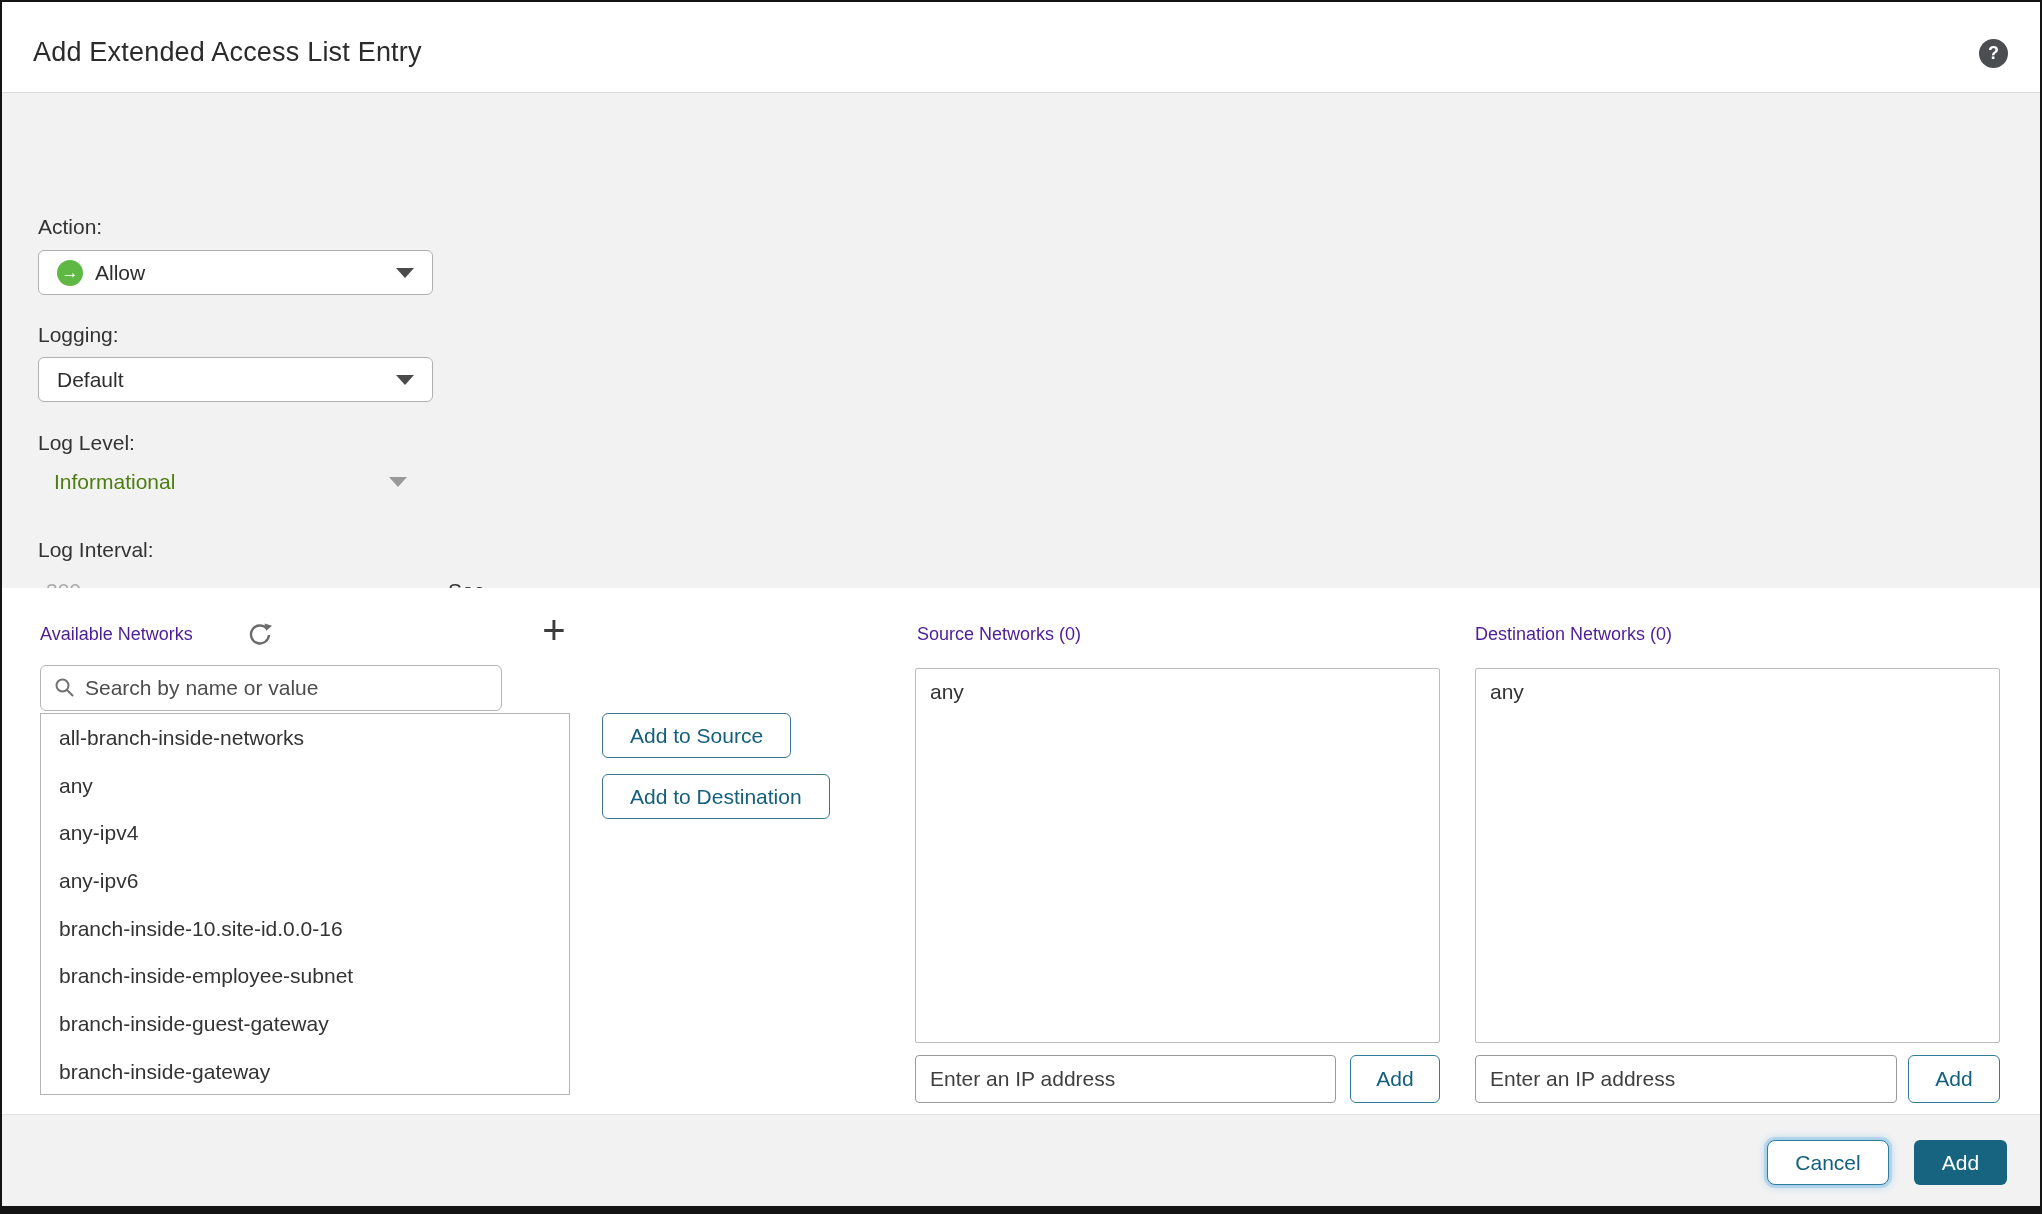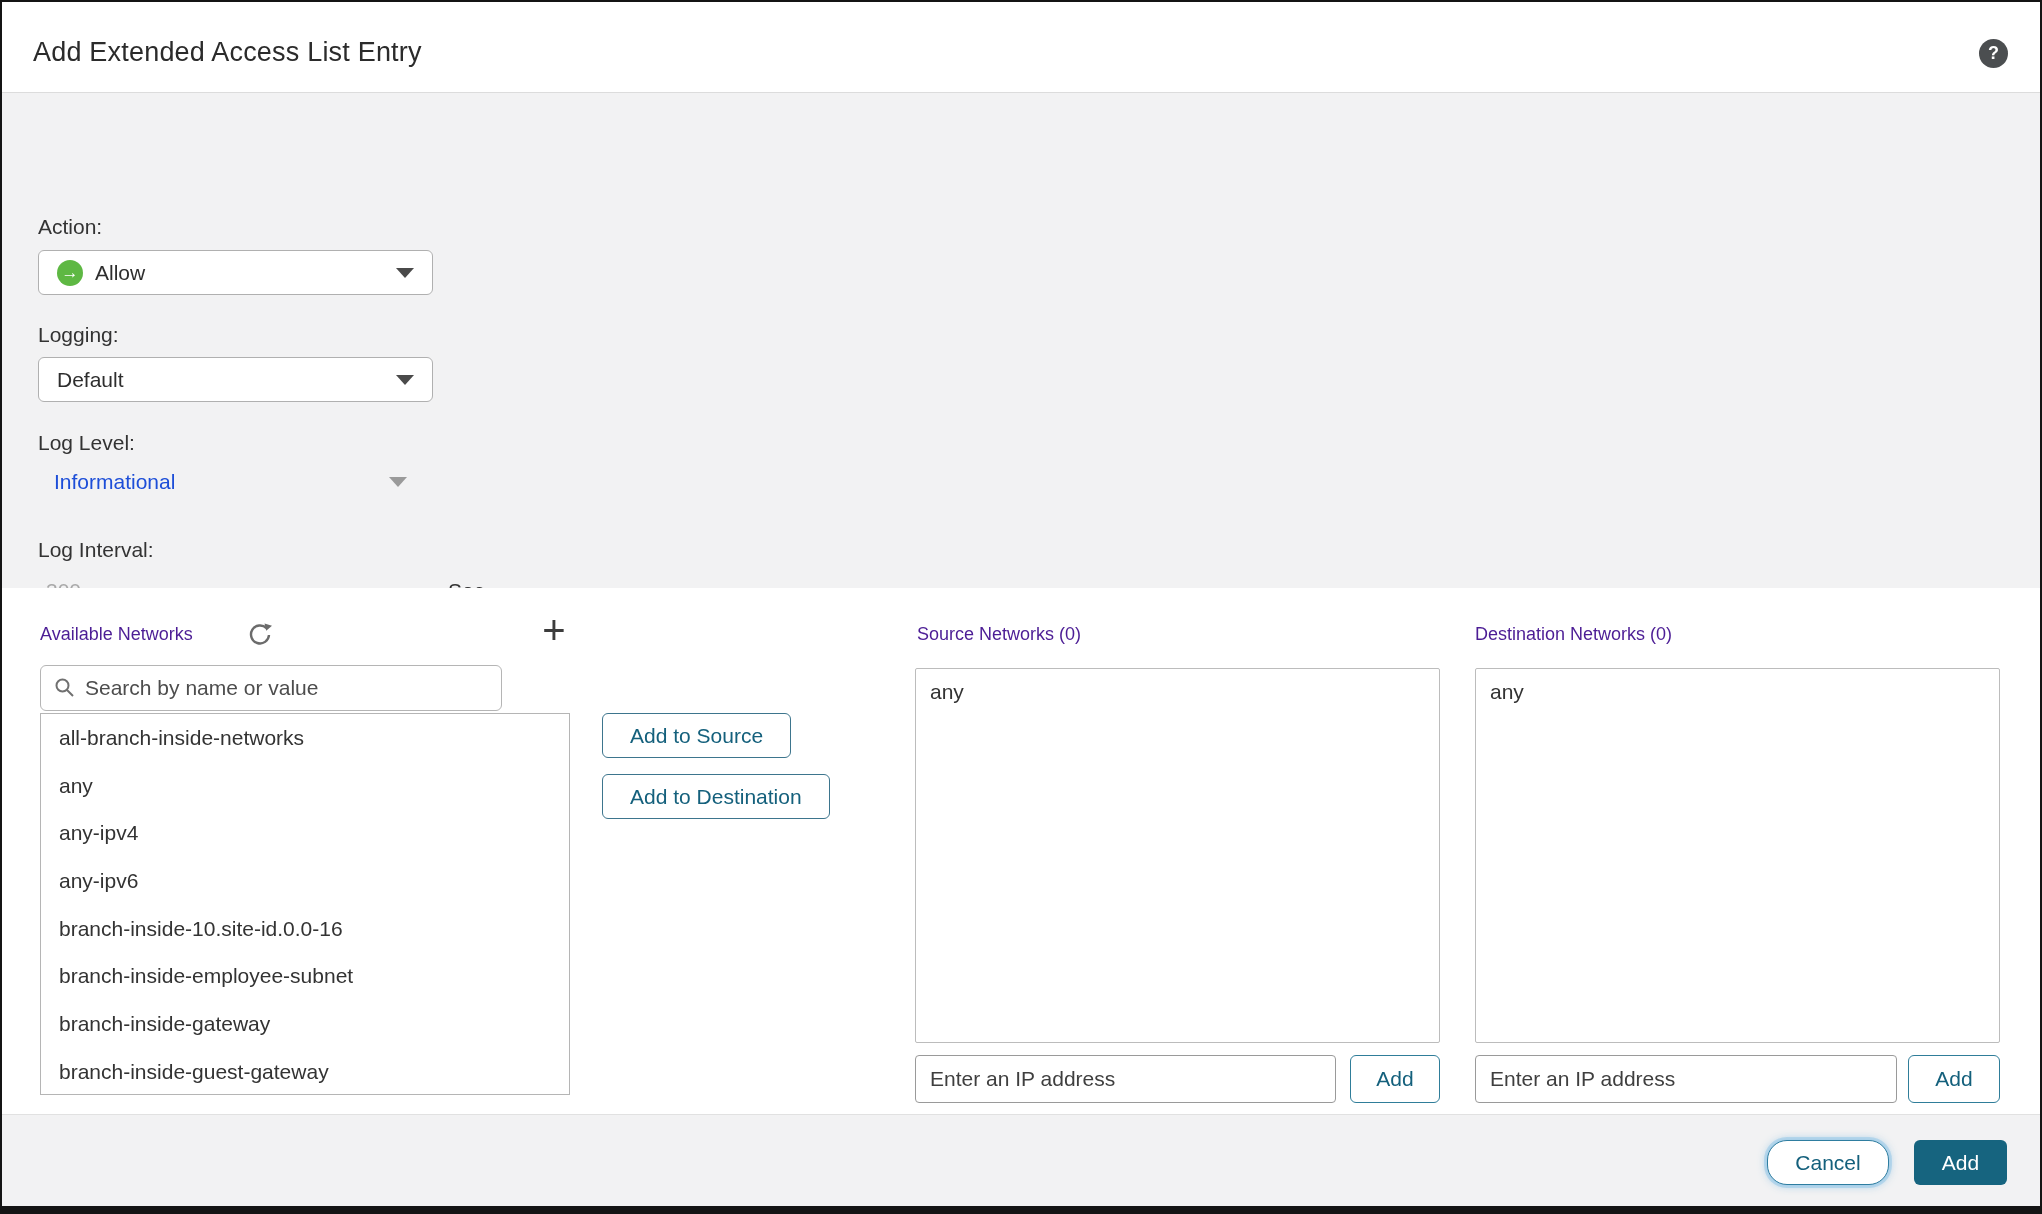--- a/index.html
+++ b/index.html
@@ -24,21 +24,21 @@
     position:absolute; left:36px; width:395px; height:45px; background:#fff;
     border:1px solid #b0b0b0; border-radius:6px; display:flex; align-items:center;
     padding:0 18px; cursor:pointer; font-size:21px; color:#2e2e2e;
   }
   .caret { width:0; height:0; border-left:9px solid transparent; border-right:9px solid transparent;
     border-top:10px solid #4a4a4a; margin-left:auto; }
   .caret.dim { border-top-color:#9a9a9a; }
   .allow-ic { width:26px; height:26px; border-radius:50%; background:#5eb843; color:#fff;
     display:flex; align-items:center; justify-content:center; font-size:17px; font-weight:bold; margin-right:12px; }
   .dis-select { position:absolute; left:36px; width:385px; display:flex; align-items:center;
-    padding:0 16px; font-size:21px; color:#1d4ed8; height:34px; }
+    padding:0 16px; font-size:21px; color:#4d7c0f; height:34px; }
   .dim-text { position:absolute; font-size:21px; color:#a9a9a9; }
   
   .tabs { position:absolute; left:9px; top:540px; height:46px; display:flex; gap:7px; }
   .tab { display:flex; align-items:center; gap:9px; padding:0 24px; font-size:21px; color:#3d3d3d;
     cursor:pointer; border-bottom:6px solid transparent; }
   .tab.active { color:#252525; border-bottom-color:#1f83ad; }
   .info-ic { width:22px; height:22px; border-radius:50%; background:#55585a; color:#fff;
     font-family:"Liberation Serif", serif; font-size:15px; font-weight:bold;
     display:flex; align-items:center; justify-content:center; }
   
@@ -64,21 +64,21 @@
   .panel-item { height:46px; line-height:46px; padding-left:14px; font-size:21px; color:#333; }
   .ip-input { position:absolute; top:1053px; height:48px; border:1px solid #9a9a9a; border-radius:4px;
     font-size:21px; color:#333; padding:0 14px; font-family:"Liberation Sans", sans-serif; outline:none; }
   .ip-input::placeholder { color:#3f3f3f; opacity:1; }
   .ip-add { position:absolute; top:1053px; height:48px; background:#fff; border:1.5px solid #2f7d99;
     border-radius:6px; color:#14607c; font-size:21px; cursor:pointer; font-family:"Liberation Sans", sans-serif; }
   
   .footer { position:absolute; left:0; top:1112px; width:100%; height:94px;
     background:#f2f2f3; border-top:1px solid #e1e1e1; }
   .btn-cancel { position:absolute; left:1765px; top:1138px; width:122px; height:45px; background:#fff;
-    border:1px solid #2e7da0; border-radius:20px; color:#14607c; font-size:21px; cursor:pointer;
+    border:1px solid #2e7da0; border-radius:8px; color:#14607c; font-size:21px; cursor:pointer;
     font-family:"Liberation Sans", sans-serif;
     box-shadow:0 0 0 3px rgba(140,195,230,.45), 0 0 10px rgba(120,185,225,.85); }
   .btn-add { position:absolute; left:1912px; top:1138px; width:93px; height:45px; background:#16647f;
     border:none; border-radius:6px; color:#fff; font-size:21px; cursor:pointer;
     font-family:"Liberation Sans", sans-serif; }
 </style>
 </head>
 <body>
 
 <div class="window">
@@ -154,22 +154,22 @@
     <input type="text" placeholder="Search by name or value" style="">
   </div>
 
   <div class="net-list">
     <div class="net-item">all-branch-inside-networks</div>
     <div class="net-item">any</div>
     <div class="net-item">any-ipv4</div>
     <div class="net-item">any-ipv6</div>
     <div class="net-item">branch-inside-10.site-id.0.0-16</div>
     <div class="net-item">branch-inside-employee-subnet</div>
+    <div class="net-item">branch-inside-guest-gateway</div>
     <div class="net-item">branch-inside-gateway</div>
-    <div class="net-item">branch-inside-guest-gateway</div>
   </div>
 
   <button class="mid-btn" style="top:711px;">Add to Source</button>
   <button class="mid-btn" style="top:772px;">Add to Destination</button>
 
   <div class="sec-title" style="left:915px; top:622px;">Source Networks (0)</div>
   <div class="panel-box" style="left:913px;">
     <div class="panel-item">any</div>
   </div>
 

